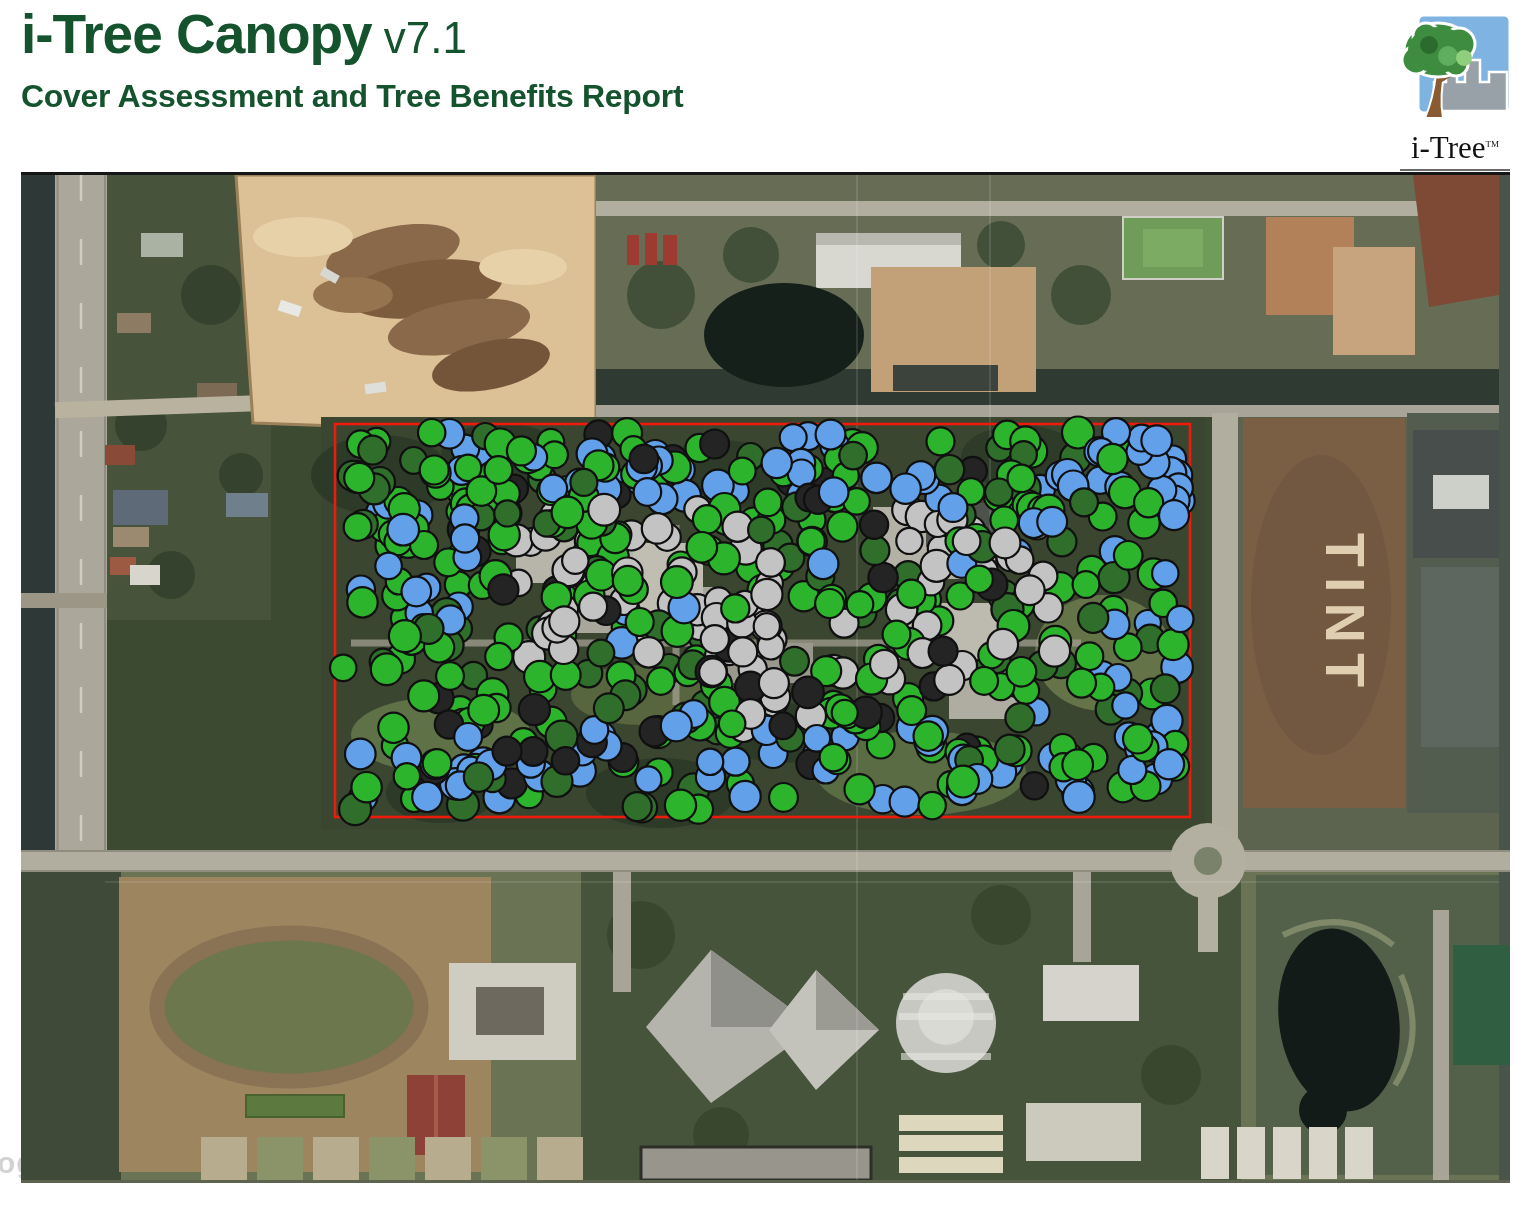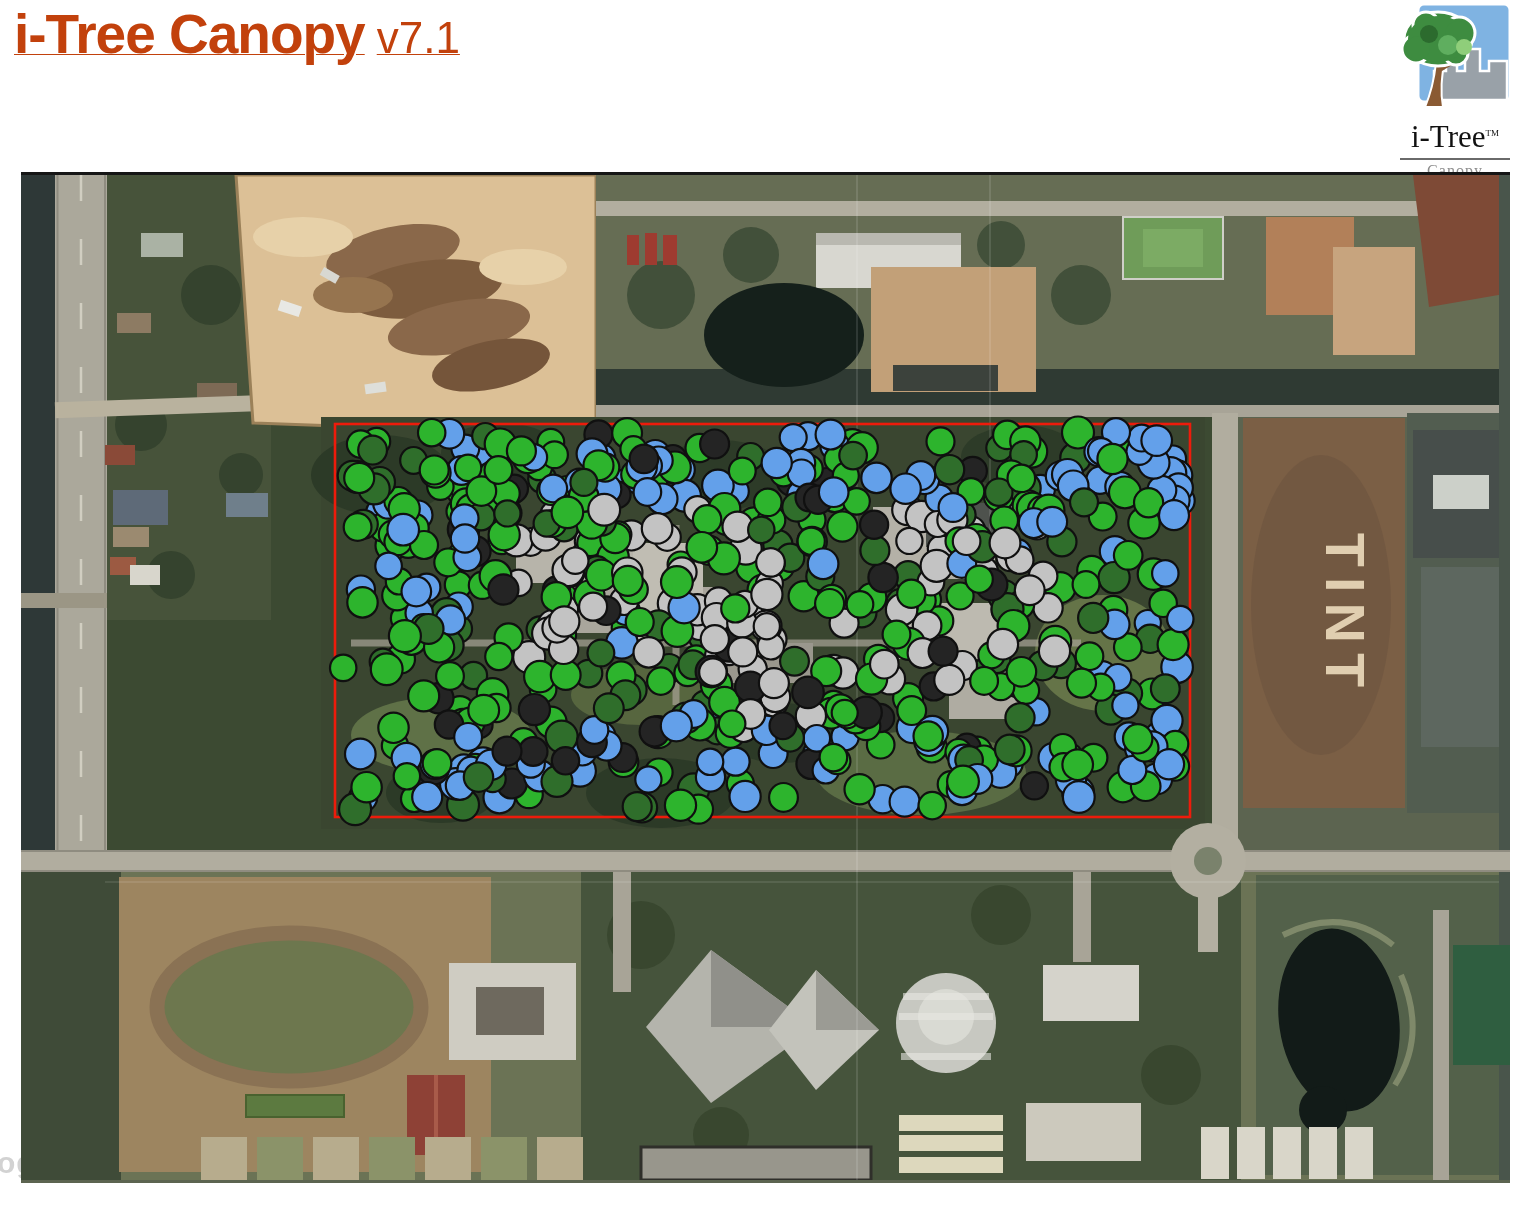--- a/index.html
+++ b/index.html
@@ -1,45 +1,46 @@
 <!DOCTYPE html>
 <html><head>
 <meta charset="utf-8">
 <style>
   html,body{margin:0;padding:0;}
   body{width:1529px;height:1217px;position:relative;background:#ffffff;
        font-family:"Liberation Sans",sans-serif;overflow:hidden;}
   
-  .hdr{position:absolute;left:14px;top:6px;color:#c2410c;text-decoration:underline;}
+  .hdr{position:absolute;left:21px;top:6px;color:#14532d;}
   .title-line{white-space:nowrap;line-height:1.05;}
   .app-title{font-size:55px;font-weight:700;letter-spacing:-1px;}
   .version{font-size:44px;font-weight:400;margin-left:12px;}
   .subtitle{font-size:32px;font-weight:700;margin-top:14px;letter-spacing:-.3px;}
   .note{font-size:26px;font-style:italic;font-weight:600;margin-top:8px;letter-spacing:-.3px;}
   
-  .logo{position:absolute;left:1396px;top:1px;width:118px;text-align:center;color:#111;}
+  .logo{position:absolute;left:1396px;top:12px;width:118px;text-align:center;color:#111;}
   .logo-brand{font-family:"Liberation Serif",serif;font-size:31px;margin-top:2px;}
   .logo-tm{font-size:9px;vertical-align:super;}
   .logo-divider{height:2px;background:#6a6a6a;margin:3px 4px 2px 4px;}
   .logo-product{font-family:"Liberation Serif",serif;font-size:16px;color:#8c8c8c;letter-spacing:1px;}
   
   .map-wrap{position:absolute;left:21px;top:172px;width:1489px;height:1008px;
             border-top:3px solid #161616;z-index:2;background:#5c6450;}
   .map-wrap svg{display:block;}
   .watermark{position:absolute;left:-3px;top:1146px;z-index:1;color:#d2d2d2;
              font-size:30px;font-weight:700;letter-spacing:1px;}
   text.tint{font-family:"Liberation Sans",sans-serif;font-weight:700;fill:#ead9ba;opacity:.92;}
 </style>
 </head>
 <body>
 
 <div class="hdr">
   <div class="title-line">
     <span class="app-title">i-Tree Canopy</span><span class="version">v7.1</span>
   </div>
+  <div class="subtitle">Cover Assessment and Tree Benefits Report</div>
 </div>
 
 <div class="logo">
   <svg width="118" height="112" viewBox="0 0 118 112">
     <rect x="22" y="3" width="92" height="98" rx="6" fill="#7fb3e2" stroke="#ffffff" stroke-width="3"></rect>
     <path d="M38,70 h12 v-12 h11 v12 h8 v-22 h15 v22 h9 v-10 h18 v39 h-73 z" fill="#99a1a8" stroke="#ffffff" stroke-width="2.5"></path>
     <g>
       <path d="M40,62 C38,80 35,92 29,106 L47,106 C44,90 46,76 48,62 Z" fill="#8a5a33" stroke="#ffffff" stroke-width="2"></path>
       <path d="M46,70 C56,64 62,60 70,58 L70,52 C60,56 52,62 44,64 Z" fill="#8a5a33"></path>
       <ellipse cx="42" cy="38" rx="34" ry="27" fill="#3e8c40" stroke="#ffffff" stroke-width="3"></ellipse>

